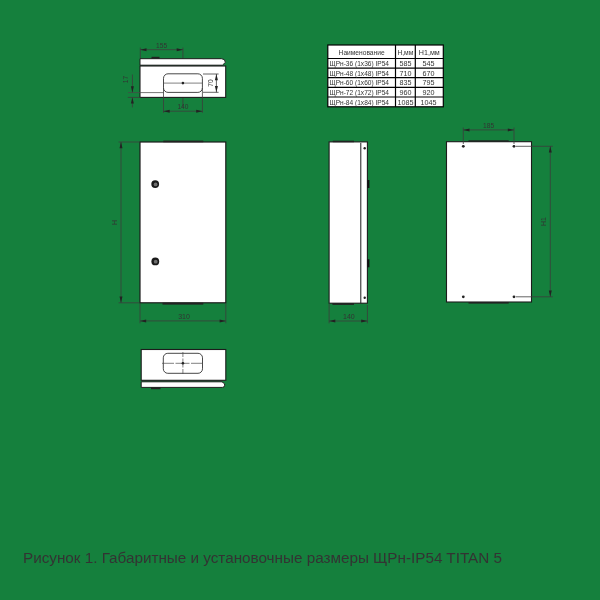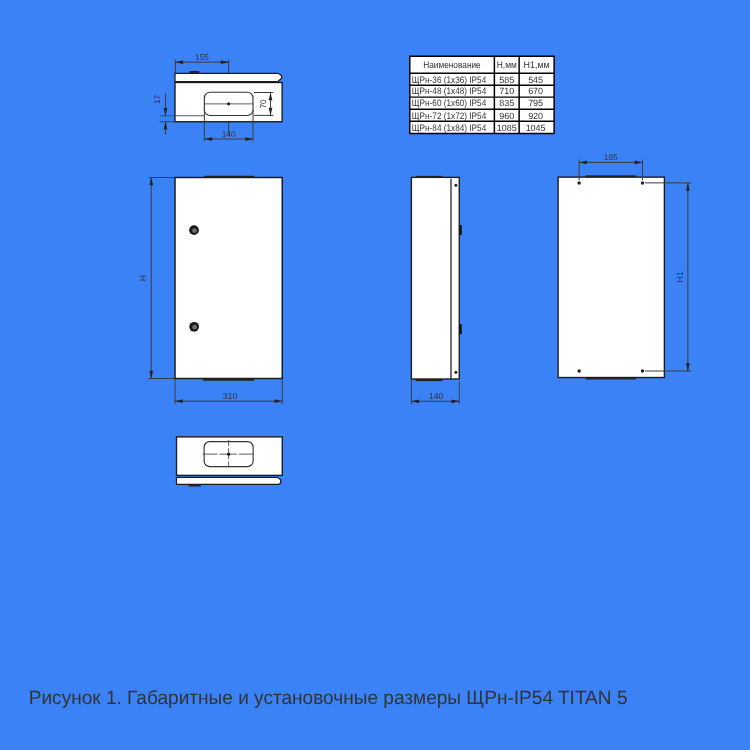--- a/index.html
+++ b/index.html
@@ -1,16 +1,16 @@
 <!DOCTYPE html>
 <html><head>
 <meta charset="utf-8">
 <style>
   html,body{margin:0;padding:0;background:#ffffff;}
-  .page{width:600px;height:600px;position:relative;background:#3b82f6;font-family:"Liberation Sans", sans-serif;}
+  .page{width:600px;height:600px;position:relative;background:#15803d;font-family:"Liberation Sans", sans-serif;}
   svg{position:absolute;top:0;left:0;}
   text{font-family:"Liberation Sans", sans-serif;fill:#333;}
 </style>
 </head>
 <body>
 <div class="page">
 <svg width="600" height="600" viewBox="0 0 600 600">
 
 <g stroke="#3c3c3c" stroke-width="0.8" fill="none">
   <line x1="140.3" y1="49.7" x2="182.9" y2="49.7"></line>

